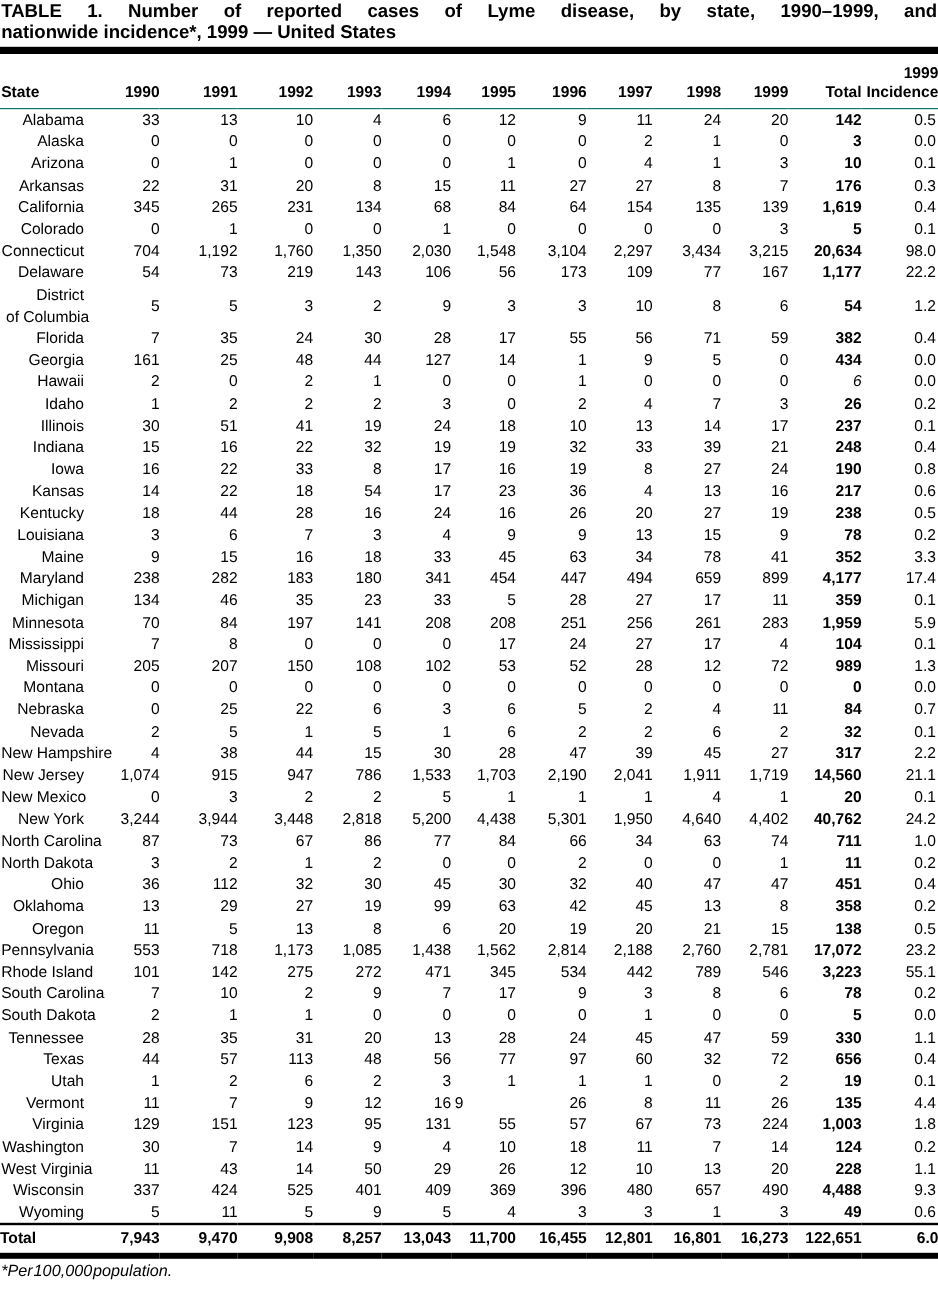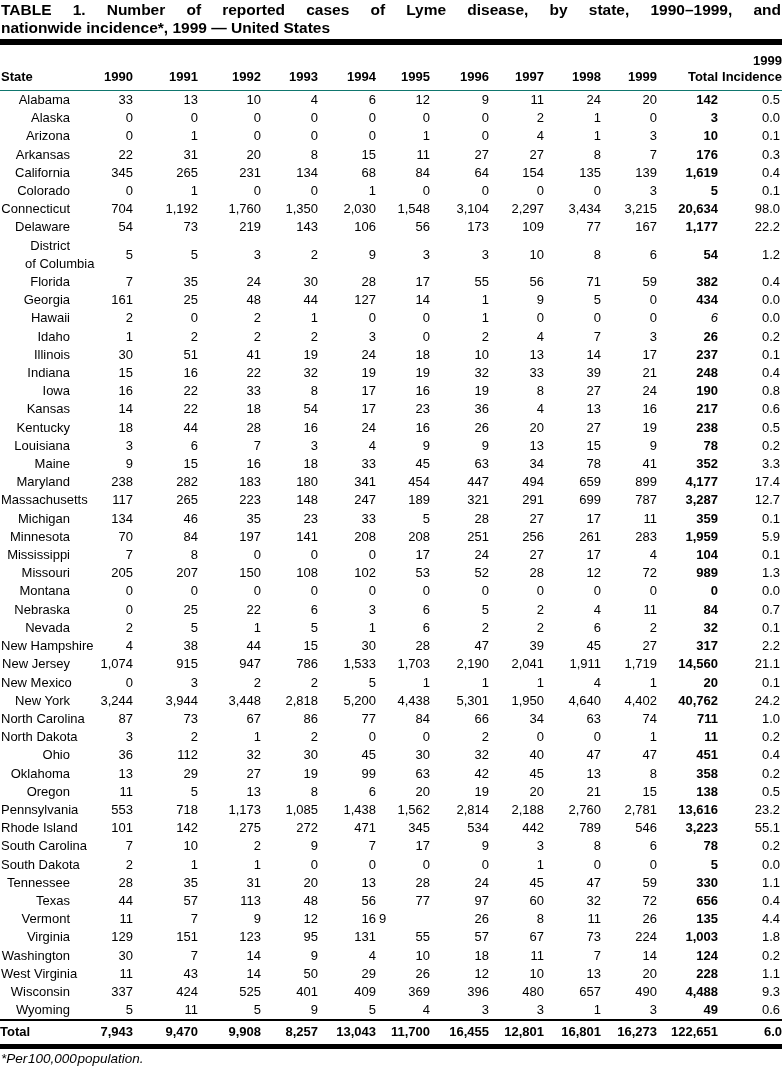--- a/index.html
+++ b/index.html
@@ -23,21 +23,21 @@
     vertical-align: bottom; text-align: right; white-space: nowrap;
     padding: 8px 0 5px 0; border-bottom: 1px solid #0f766e;
   }
   thead th.col-state { text-align: left; padding-left: 1px; }
   thead th .hdr-line { text-align: right; }
   tbody td, tr.total-row td {
     font-size: 13px; line-height: 18.2px;
     text-align: right; white-space: nowrap; padding: 0;
   }
   td.state-cell { text-align: right; padding-left: 1px; }
-  .state-indent { padding-left: 24px; }
+  .state-indent { padding-left: 4px; }
   td.total-col { font-weight: bold; }
   td.total-col.total-italic { font-weight: normal; font-style: italic; }
   td.cell-left { text-align: left; padding-left: 3px; }
   td.incidence-col { padding-right: 2px; }
   tr.total-row td {
     font-weight: bold;
     border-top: 2px solid #000;
     border-bottom: 5px solid #000;
     padding-top: 2px; padding-bottom: 2px;
   }
@@ -405,35 +405,20 @@
           <td>341</td>
           <td>454</td>
           <td>447</td>
           <td>494</td>
           <td>659</td>
           <td>899</td>
           <td class="total-col">4,177</td>
           <td class="incidence-col">17.4</td>
         </tr>
         <tr>
-          <td class="state-cell">Massachusetts</td>
-          <td>117</td>
-          <td>265</td>
-          <td>223</td>
-          <td>148</td>
-          <td>247</td>
-          <td>189</td>
-          <td>321</td>
-          <td>291</td>
-          <td>699</td>
-          <td>787</td>
-          <td class="total-col">3,287</td>
-          <td class="incidence-col">12.7</td>
-        </tr>
-        <tr>
           <td class="state-cell">Michigan</td>
           <td>134</td>
           <td>46</td>
           <td>35</td>
           <td>23</td>
           <td>33</td>
           <td>5</td>
           <td>28</td>
           <td>27</td>
           <td>17</td>
@@ -671,21 +656,21 @@
           <td>553</td>
           <td>718</td>
           <td>1,173</td>
           <td>1,085</td>
           <td>1,438</td>
           <td>1,562</td>
           <td>2,814</td>
           <td>2,188</td>
           <td>2,760</td>
           <td>2,781</td>
-          <td class="total-col">13,616</td>
+          <td class="total-col">17,072</td>
           <td class="incidence-col">23.2</td>
         </tr>
         <tr>
           <td class="state-cell">Rhode Island</td>
           <td>101</td>
           <td>142</td>
           <td>275</td>
           <td>272</td>
           <td>471</td>
           <td>345</td>
@@ -748,20 +733,35 @@
           <td>113</td>
           <td>48</td>
           <td>56</td>
           <td>77</td>
           <td>97</td>
           <td>60</td>
           <td>32</td>
           <td>72</td>
           <td class="total-col">656</td>
           <td class="incidence-col">0.4</td>
+        </tr>
+        <tr>
+          <td class="state-cell">Utah</td>
+          <td>1</td>
+          <td>2</td>
+          <td>6</td>
+          <td>2</td>
+          <td>3</td>
+          <td>1</td>
+          <td>1</td>
+          <td>1</td>
+          <td>0</td>
+          <td>2</td>
+          <td class="total-col">19</td>
+          <td class="incidence-col">0.1</td>
         </tr>
         <tr>
           <td class="state-cell">Vermont</td>
           <td>11</td>
           <td>7</td>
           <td>9</td>
           <td>12</td>
           <td>16</td>
           <td class="cell-left">9</td>
           <td>26</td>

